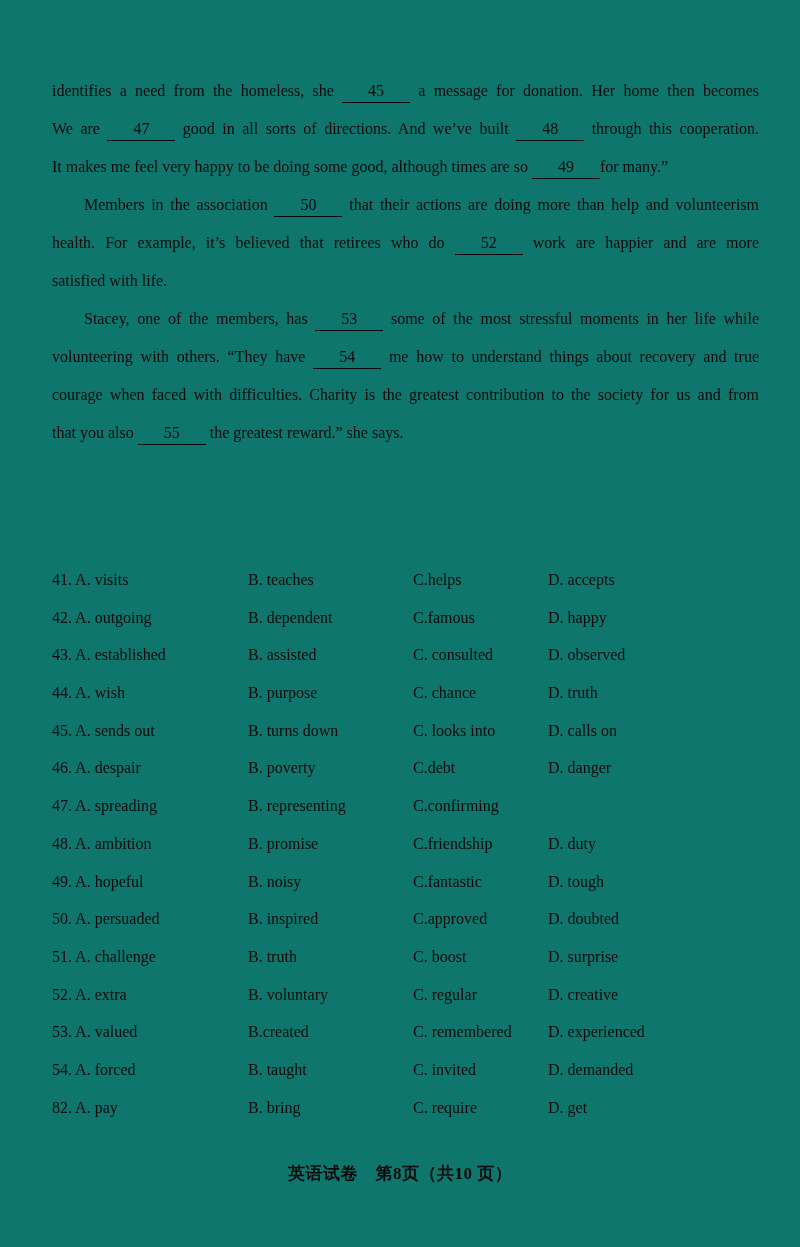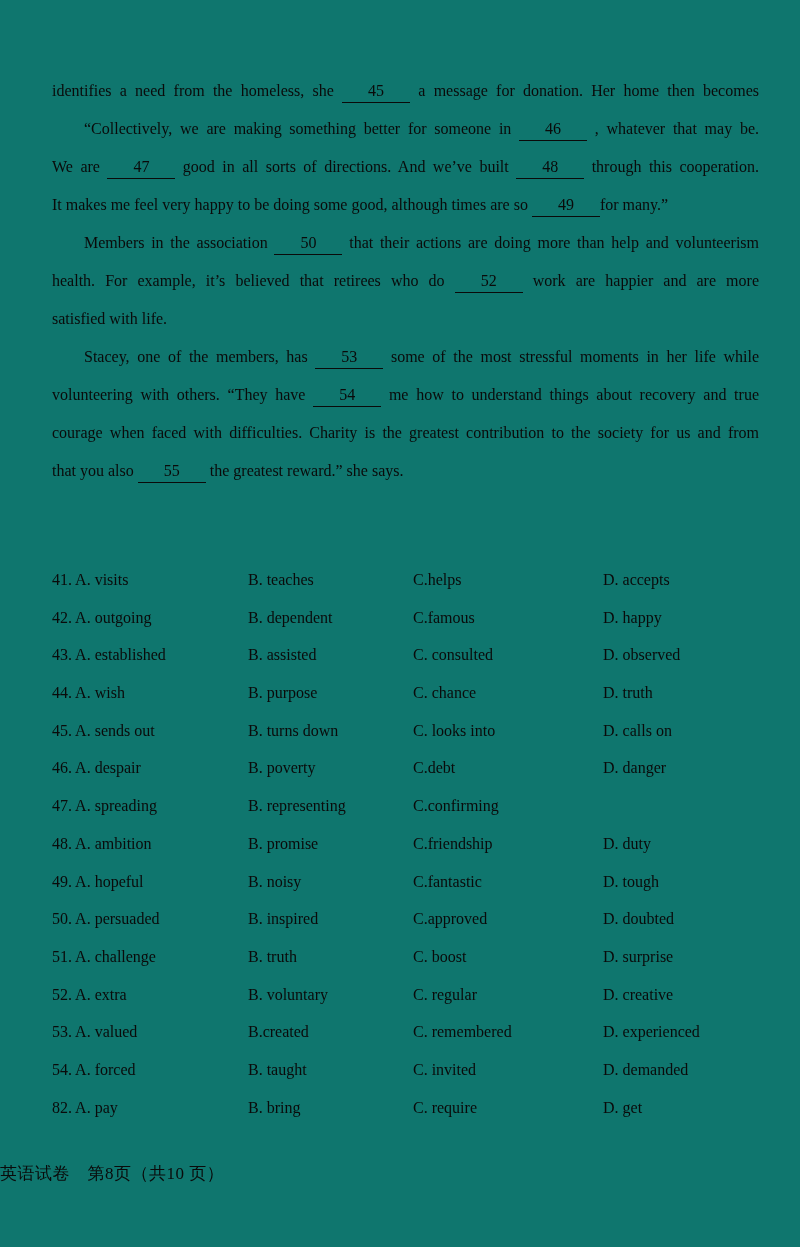--- a/index.html
+++ b/index.html
@@ -53,39 +53,38 @@
   }
   .orow {
     position: relative;
     height: 37.7px;
     line-height: 37.7px;
   }
   .orow span { position: absolute; top: 0; white-space: nowrap; }
   .orow .c0 { left: 0; }
   .orow .c1 { left: 196px; }
   .orow .c2 { left: 361px; }
-  .orow .c3 { left: 551px; }
+  .orow .c3 { left: 496px; }
   .footer {
     position: absolute;
     left: 0;
     top: 1162px;
     width: 100%;
-    text-align: left;
+    text-align: center;
     font-size: 17px;
-    font-weight: normal;
+    font-weight: bold;
     letter-spacing: 0.5px;
   }
 </style>
 </head>
 <body>
 
 <div class="page">
   <div class="passage" id="passage">
       <div class="pline justify"><span>identifies a need from the homeless, she </span><span class="blank">45</span><span> a message for donation. Her home then becomes</span></div>
-      <div class="pline justify indent"><span>“Collectively, we are making something better for someone in </span><span class="blank">46</span><span> , whatever that may be.</span></div>
       <div class="pline justify"><span>We are </span><span class="blank">47</span><span> good in all sorts of directions. And we’ve built </span><span class="blank">48</span><span> through this cooperation.</span></div>
       <div class="pline"><span>It makes me feel very happy to be doing some good, although times are so </span><span class="blank">49</span><span>for many.”</span></div>
       <div class="pline justify indent"><span>Members in the association </span><span class="blank">50</span><span> that their actions are doing more than help and volunteerism</span></div>
       <div class="pline justify"><span>health. For example, it’s believed that retirees who do </span><span class="blank">52</span><span> work are happier and are more</span></div>
       <div class="pline"><span>satisfied with life.</span></div>
       <div class="pline justify indent"><span>Stacey, one of the members, has </span><span class="blank">53</span><span> some of the most stressful moments in her life while</span></div>
       <div class="pline justify"><span>volunteering with others. “They have </span><span class="blank">54</span><span> me how to understand things about recovery and true</span></div>
       <div class="pline justify"><span>courage when faced with difficulties. Charity is the greatest contribution to the society for us and from</span></div>
       <div class="pline"><span>that you also </span><span class="blank">55</span><span> the greatest reward.” she says.</span></div>
     </div>

